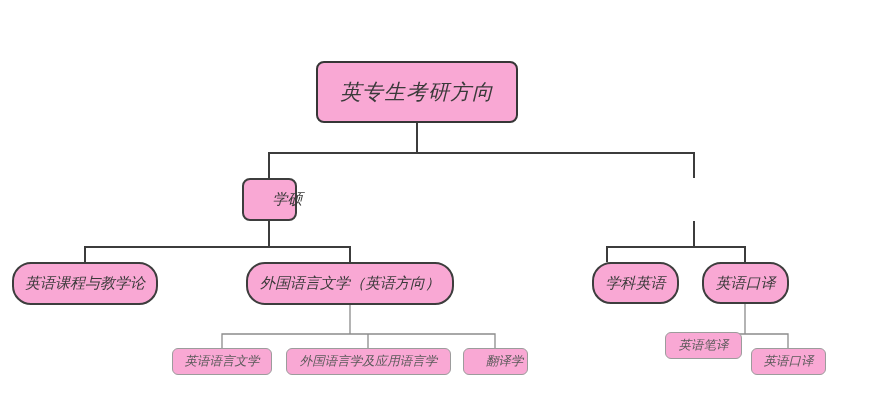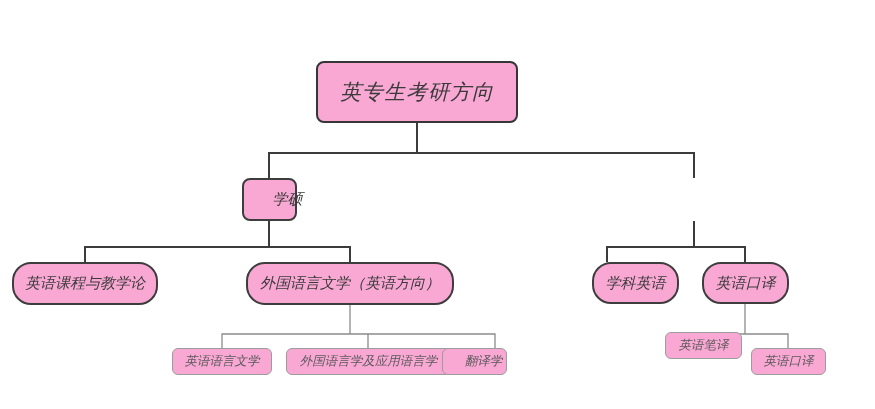--- a/index.html
+++ b/index.html
@@ -75,17 +75,17 @@
 
   <div class="node node-l2" style="left:242px; top:178px; width:55px; height:43px;padding-left:36px;">学硕</div>
 
   <div class="node node-l3" style="left:12px; top:262px; width:146px; height:43px;">英语课程与教学论</div>
   <div class="node node-l3" style="left:246px; top:262px; width:208px; height:43px;">外国语言文学（英语方向）</div>
   <div class="node node-l3" style="left:592px; top:262px; width:87px; height:42px;">学科英语</div>
   <div class="node node-l3" style="left:702px; top:262px; width:87px; height:42px;">英语口译</div>
 
   <div class="node node-l4" style="left:172px; top:348px; width:100px; height:27px;">英语语言文学</div>
   <div class="node node-l4" style="left:286px; top:348px; width:165px; height:27px;">外国语言学及应用语言学</div>
-  <div class="node node-l4" style="left:442px; top:348px; width:65px; height:27px;padding-left:18px;">翻译学</div>
+  <div class="node node-l4" style="left:463px; top:348px; width:65px; height:27px;padding-left:18px;">翻译学</div>
   <div class="node node-l4" style="left:665px; top:332px; width:77px; height:27px;">英语笔译</div>
   <div class="node node-l4" style="left:751px; top:348px; width:75px; height:27px;">英语口译</div>
 
 </div>
 
 </body></html>

